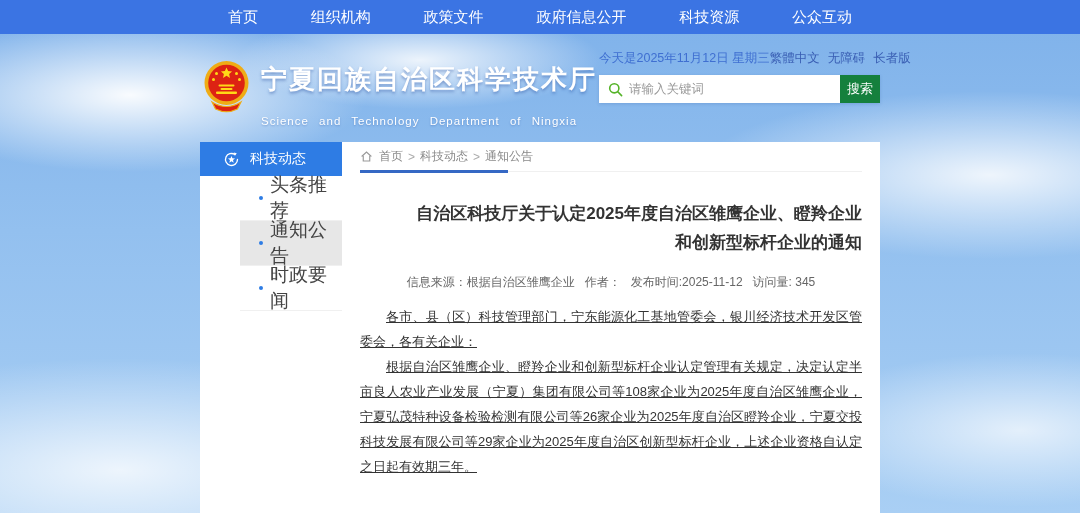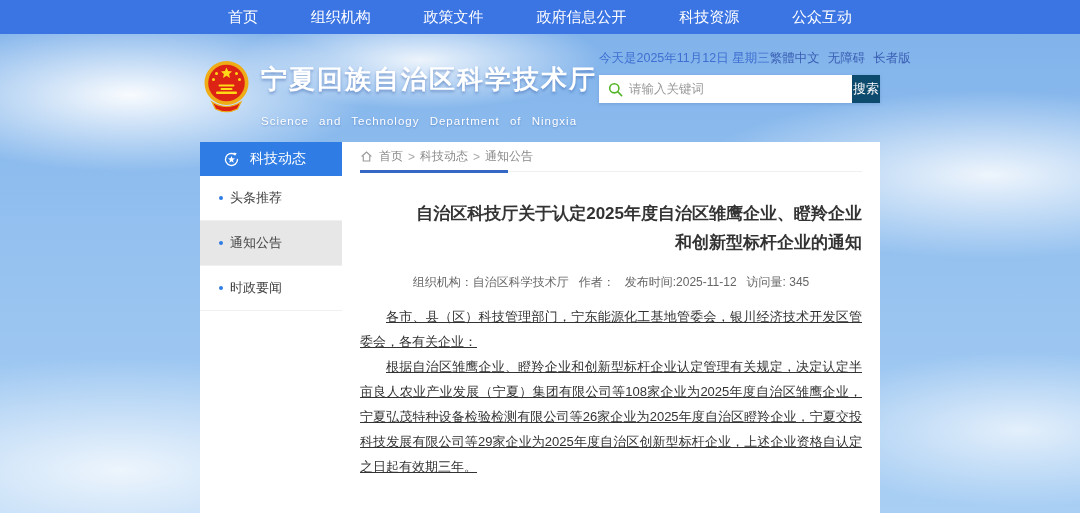--- a/index.html
+++ b/index.html
@@ -32,29 +32,29 @@
   .header-right { position:absolute; right:200px; top:50px; width:281px; }
   .util-row { display:flex; justify-content:space-between; align-items:center; font-size:12.5px; margin-bottom:8px; white-space:nowrap; }
   .today { color:#3f6fd1; }
   .quick-links { display:flex; gap:8px; }
   .quick-links span { color:#3a5fb4; cursor:pointer; }
 
   .search-box { display:flex; width:281px; height:28px; background:#fff; border-radius:0; overflow:hidden; align-items:center; box-shadow:0 1px 3px rgba(60,100,170,.25); }
   .search-icon { margin:0 6px 0 9px; display:flex; }
   .search-input { flex:1; border:none; outline:none; font-size:12.5px; color:#333; background:transparent; height:100%; font-family:inherit; }
   .search-input::placeholder { color:#9a9a9a; }
-  .search-btn { width:28px; height:28px; background:#0c4a6e; color:#fff; border:none; font-size:13px; cursor:pointer; font-family:inherit; }
+  .search-btn { width:40px; height:28px; background:#15803d; color:#fff; border:none; font-size:13px; cursor:pointer; font-family:inherit; }
 
   
   .content { position:absolute; left:200px; top:142px; width:680px; height:371px; background:#fff; display:flex; }
 
   .sidebar { width:142px; flex-shrink:0; }
   .side-head { height:34px; background:#2e7ce4; color:#fff; font-size:14px; display:flex; align-items:center; gap:9px; padding-left:22px; }
   .side-list { }
-  .side-item { height:45px; display:flex; align-items:center; padding-left:19px; font-size:13px; color:#444; border-bottom:1px solid #f0f0f0; cursor:pointer; position:relative; }
+  .side-item { height:45px; display:flex; align-items:center; padding-left:19px; font-size:19px; color:#444; border-bottom:1px solid #f0f0f0; cursor:pointer; position:relative;margin-left:40px; }
   .side-item .dot { width:4px; height:4px; border-radius:50%; background:#2e7ce4; margin-right:7px; flex-shrink:0; }
   .side-item.active { background:#e7e7e7; }
 
   .main { flex:1; padding:0 18px; min-width:0; }
   .crumb-row { height:30px; display:flex; align-items:center; gap:5px; font-size:12px; color:#8a8a8a; border-bottom:1px solid #f0f0f0; position:relative; }
   .crumb-row::after { content:""; position:absolute; left:0; bottom:-2px; width:148px; height:3px; background:#3568c4; }
   .crumb-link { cursor:pointer; color:#8a8a8a; }
   .crumb-sep { color:#aaa; }
   .home-icon { display:flex; margin-right:1px; }
 
@@ -162,21 +162,21 @@
       <span class="crumb-sep">&gt;</span>
       <span class="crumb-link">通知公告</span>
     </div>
 
     <h1 class="art-title">
       <div>自治区科技厅关于认定2025年度自治区雏鹰企业、瞪羚企业</div>
       <div>和创新型标杆企业的通知</div>
     </h1>
 
     <div class="meta-row">
-      <span>组织机构：自治区科学技术厅</span>
+      <span>信息来源：根据自治区雏鹰企业</span>
       <span>作者：</span>
       <span>发布时间:2025-11-12</span>
       <span>访问量: 345</span>
     </div>
 
     <div class="body-text">
       <p>各市、县（区）科技管理部门，宁东能源化工基地管委会，银川经济技术开发区管委会，各有关企业：</p>
       <p>根据自治区雏鹰企业、瞪羚企业和创新型标杆企业认定管理有关规定，决定认定半亩良人农业产业发展（宁夏）集团有限公司等108家企业为2025年度自治区雏鹰企业，宁夏弘茂特种设备检验检测有限公司等26家企业为2025年度自治区瞪羚企业，宁夏交投科技发展有限公司等29家企业为2025年度自治区创新型标杆企业，上述企业资格自认定之日起有效期三年。</p>
     </div>
 

